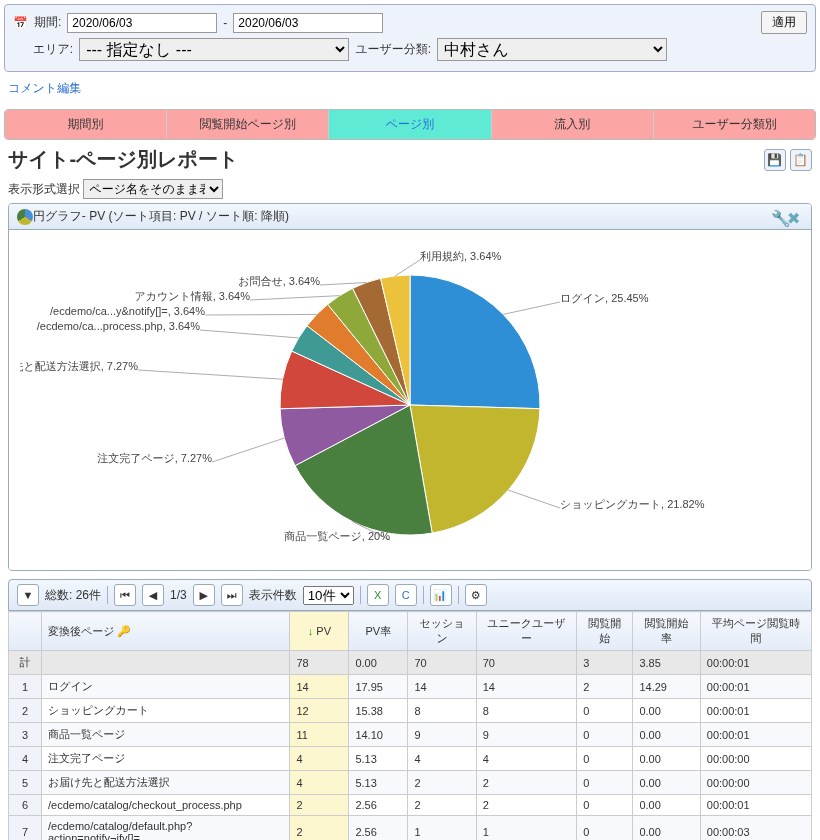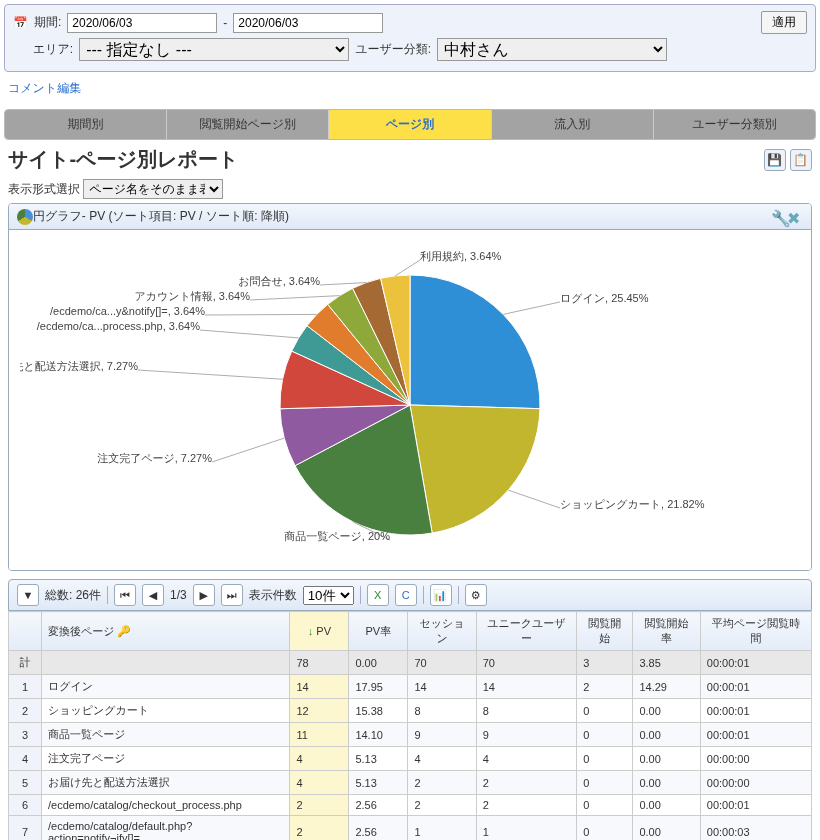--- a/index.html
+++ b/index.html
@@ -4,23 +4,23 @@
 <style>
 body{margin:0;font-family:Arial,"Hiragino Kaku Gothic Pro","Meiryo",sans-serif;font-size:12px;color:#333;background:#fff}
 .filter-box{border:1px solid #aac;background:#eef3fb;margin:4px;padding:6px 8px;border-radius:4px}
 .filter-row{display:flex;align-items:center;gap:6px;margin-bottom:4px}
 .filter-row label{white-space:nowrap}
 .filter-row input[type=text]{border:1px solid #999;padding:2px 4px;font-size:12px}
 .filter-row select{border:1px solid #999;padding:1px 2px;font-size:16px}
 .apply-btn{margin-left:auto;background:#f5f5f5;border:1px solid #999;padding:2px 10px;font-size:12px;border-radius:2px;cursor:pointer}
 .link{color:#2a6fd1;font-size:12px;margin:4px 8px;display:inline-block;cursor:pointer}
 .tabbar{display:flex;border:1px solid #bbb;border-radius:4px;overflow:hidden;margin:8px 4px 0}
-.tab{flex:1;text-align:center;padding:6px 0;background:#a3a3a3;border-right:1px solid #ccc;cursor:pointer;font-size:12px}
+.tab{flex:1;text-align:center;padding:6px 0;background:#fca5a5;border-right:1px solid #ccc;cursor:pointer;font-size:12px}
 .tab:last-child{border-right:none}
-.tab.active{background:#fde047;color:#2a6fd1;font-weight:bold}
+.tab.active{background:#5eead4;color:#2a6fd1;font-weight:normal}
 .report-header{display:flex;align-items:center;margin:6px 8px}
 .report-title{font-size:20px;font-weight:bold;flex:1}
 .icon-btn{width:20px;height:20px;border:1px solid #9ab;background:#eef3fb;margin-left:4px;display:flex;align-items:center;justify-content:center;border-radius:3px;cursor:pointer;font-size:12px}
 .display-row{margin:4px 8px;font-size:12px}
 .display-row select{border:1px solid #999;font-size:12px;padding:1px}
 .panel{border:1px solid #9ab;margin:4px 8px;border-radius:4px;overflow:hidden;background:#fff}
 .panel-header{background:linear-gradient(#f3f7fd,#dfe9f6);border-bottom:1px solid #9ab;padding:4px 8px;display:flex;align-items:center;gap:0;font-size:12px}
 .panel-header .pie-icon{width:16px;height:16px;border-radius:50%;background:conic-gradient(#4a90d9 0 120deg,#c2b62e 120deg 240deg,#49803f 240deg 360deg)}
 .panel-header .flex-spacer{flex:1}
 .panel-header .hdr-icon{width:16px;height:16px;cursor:pointer;font-size:16px;color:#6a8fc7}

